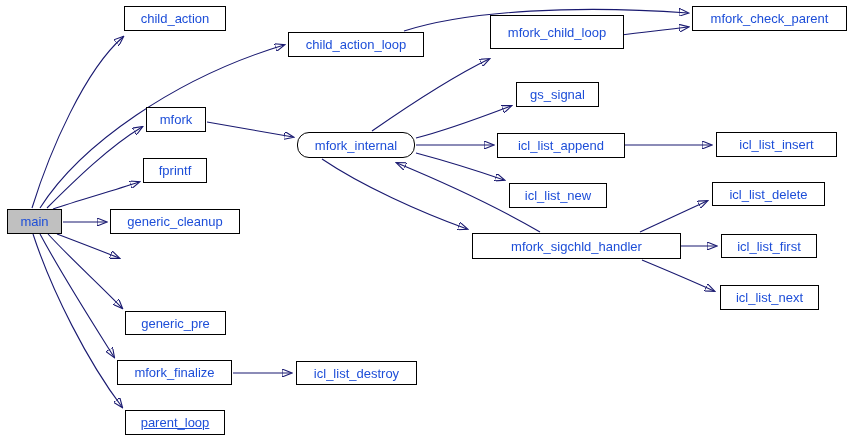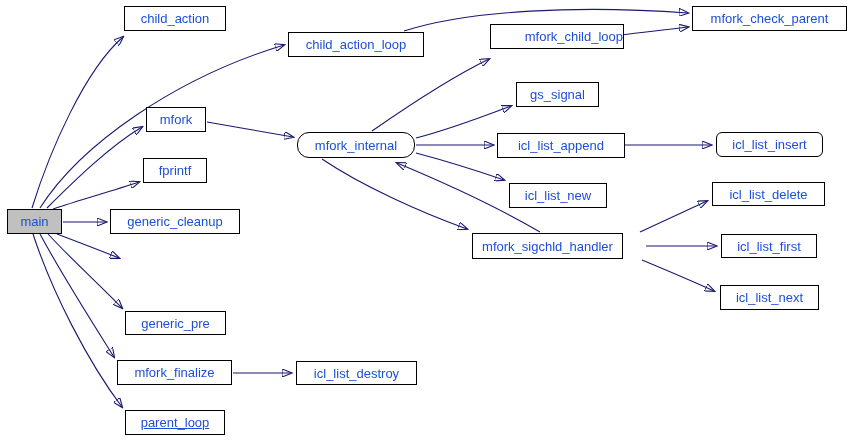--- a/index.html
+++ b/index.html
@@ -105,39 +105,39 @@
   </div>
   <div class="node" style="left:117px;top:360px;width:115px;height:25px;">
     <span>mfork_finalize</span>
   </div>
   <div class="node" style="left:125px;top:410px;width:100px;height:25px;text-decoration:underline;">
     <span>parent_loop</span>
   </div>
   <div class="node" style="left:297px;top:132px;width:118px;height:26px;border-radius:12px;">
     <span>mfork_internal</span>
   </div>
-  <div class="node" style="left:490px;top:24px;width:134px;height:25px;justify-content:flex-end;">
+  <div class="node" style="left:490px;top:15px;width:134px;height:34px;">
     <span>mfork_child_loop</span>
   </div>
   <div class="node" style="left:516px;top:82px;width:83px;height:25px;">
     <span>gs_signal</span>
   </div>
   <div class="node" style="left:497px;top:133px;width:128px;height:25px;">
     <span>icl_list_append</span>
   </div>
   <div class="node" style="left:509px;top:183px;width:98px;height:25px;">
     <span>icl_list_new</span>
   </div>
-  <div class="node" style="left:472px;top:233px;width:151px;height:26px;">
+  <div class="node" style="left:472px;top:233px;width:209px;height:26px;">
     <span>mfork_sigchld_handler</span>
   </div>
   <div class="node" style="left:692px;top:6px;width:155px;height:25px;">
     <span>mfork_check_parent</span>
   </div>
-  <div class="node" style="left:716px;top:132px;width:107px;height:25px;border-radius:6px;">
+  <div class="node" style="left:716px;top:132px;width:121px;height:25px;">
     <span>icl_list_insert</span>
   </div>
   <div class="node" style="left:712px;top:182px;width:113px;height:24px;">
     <span>icl_list_delete</span>
   </div>
   <div class="node" style="left:721px;top:234px;width:96px;height:24px;">
     <span>icl_list_first</span>
   </div>
   <div class="node" style="left:720px;top:285px;width:99px;height:25px;">
     <span>icl_list_next</span>

